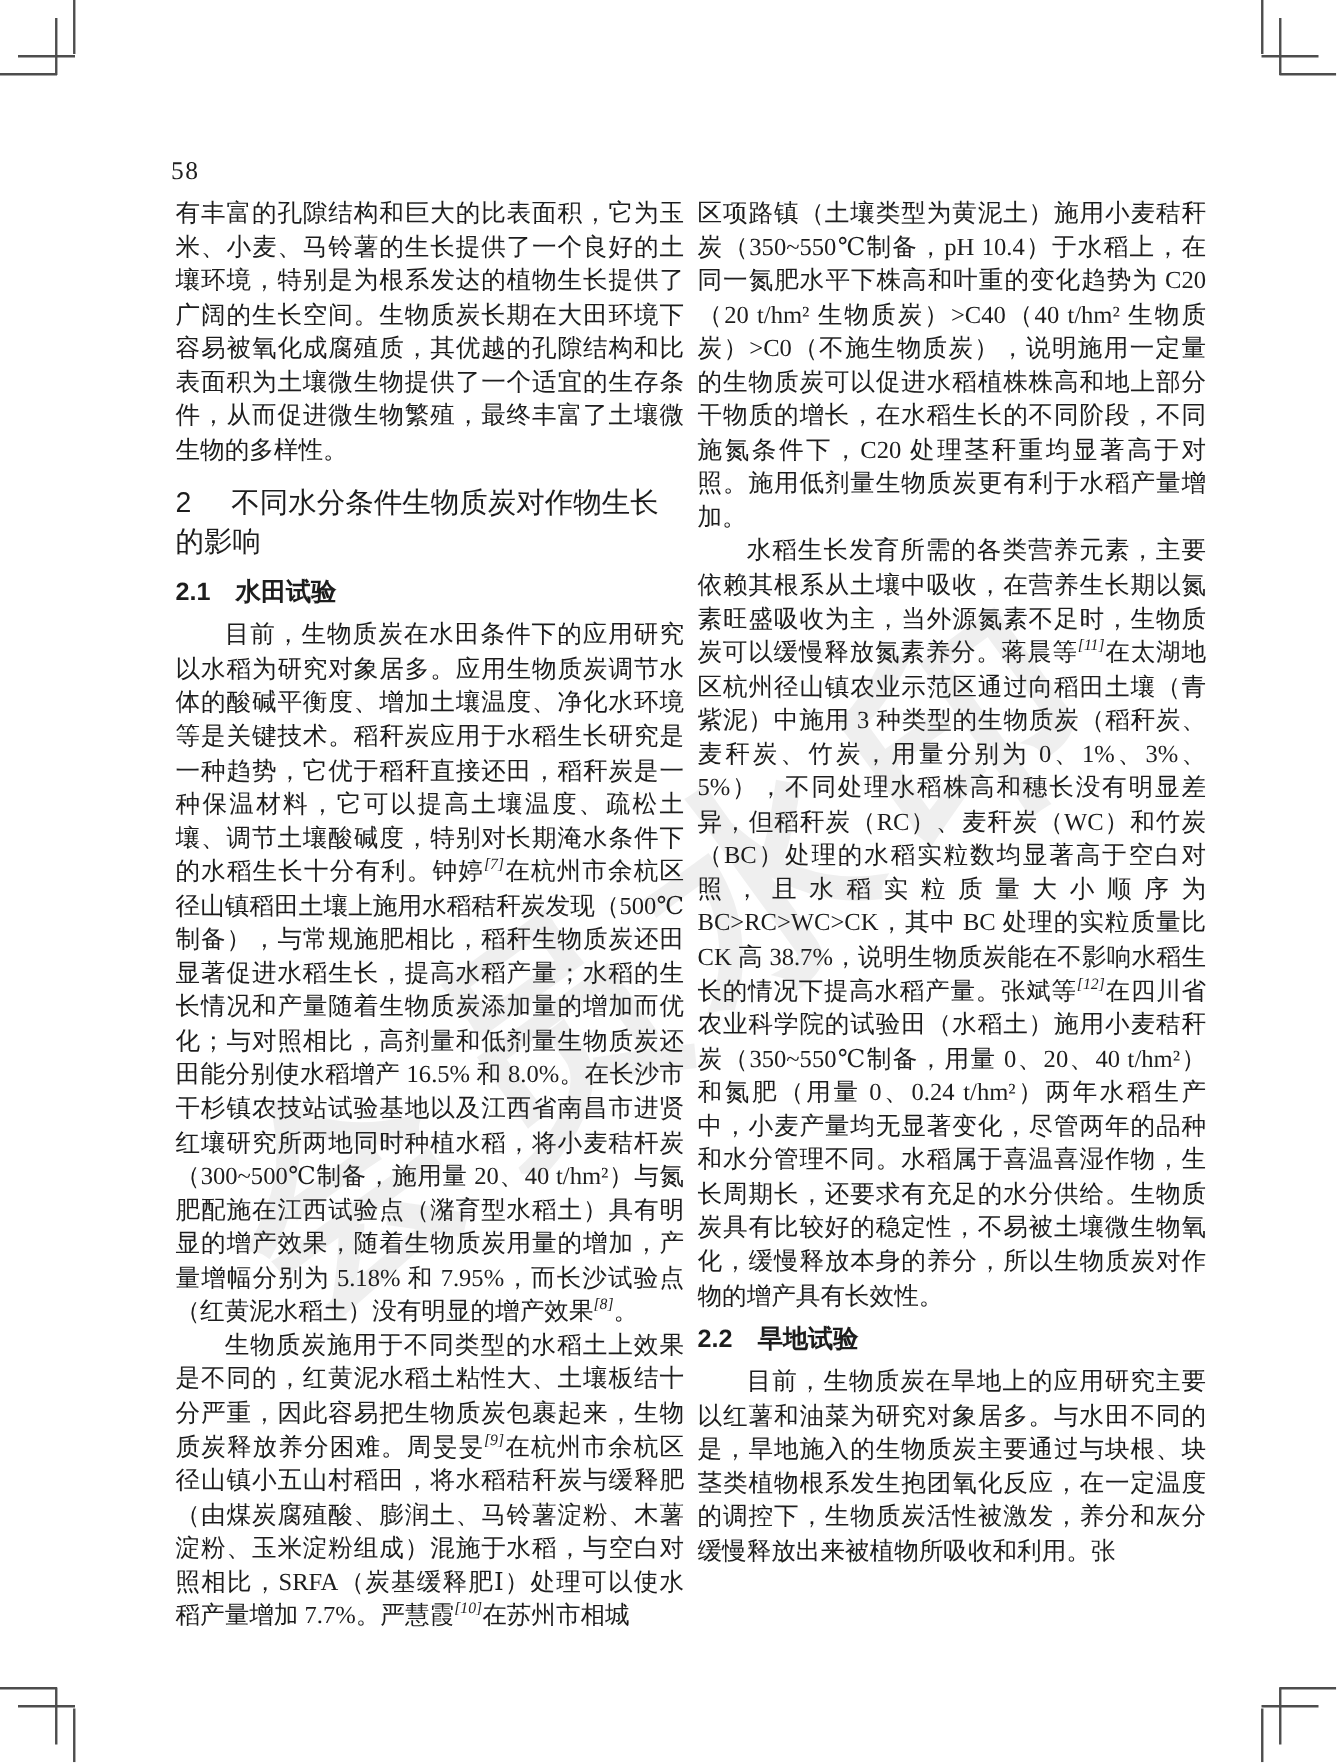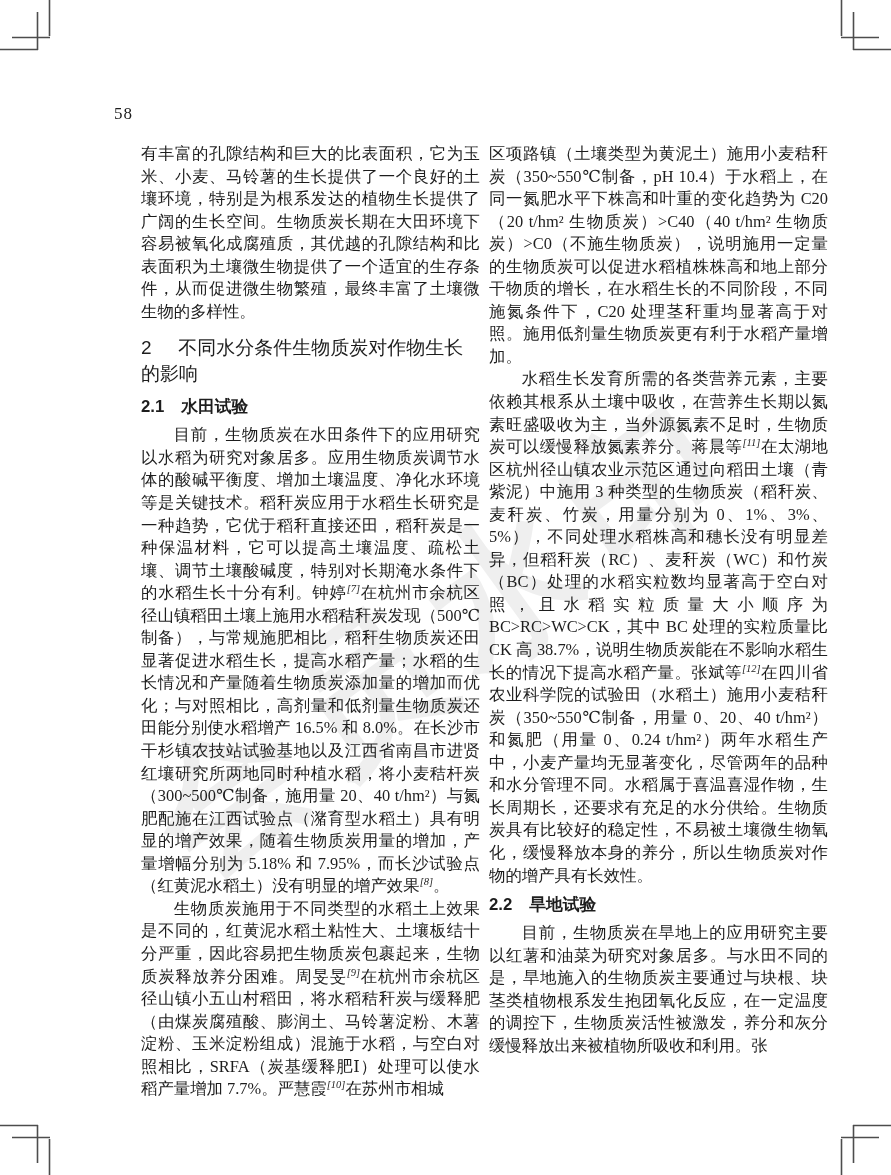--- a/index.html
+++ b/index.html
@@ -9,25 +9,24 @@
     background:#ffffff;
     overflow:hidden;
     font-family:"Liberation Serif","DejaVu Serif",serif;
     color:#1d1d1d;
   }
   .pageno {
     position:absolute; left:114px; top:104px;
     font-size:17px; letter-spacing:1px;
   }
   .col {
-    position:absolute; top:143px; width:339px;
+    position:absolute; top:131px; width:339px;
     font-size:16.4px; line-height:22.55px;
     text-align:justify;
     z-index:2;
-    margin-left:24px;
   }
   .col-left  { left:117px; }
   .col-right { left:465px; }
   .col p { margin:0; text-indent:2em; }
   .col p.cont { text-indent:0; }
   sup.ref {
     font-size:10.5px; line-height:0; vertical-align:super;
     letter-spacing:0;
     font-style:italic;
   }

